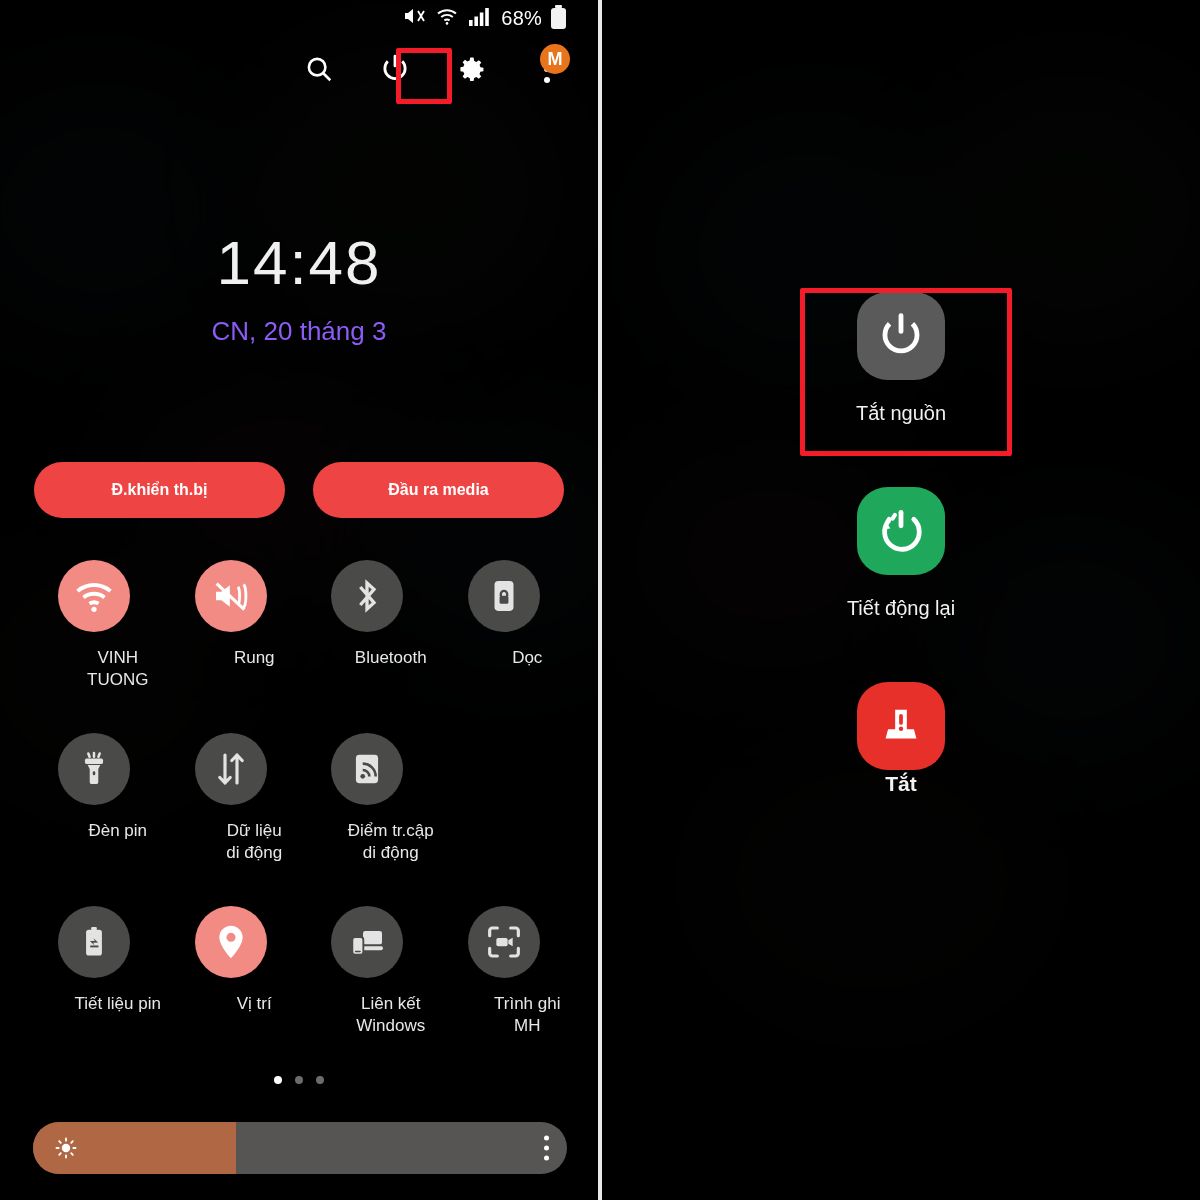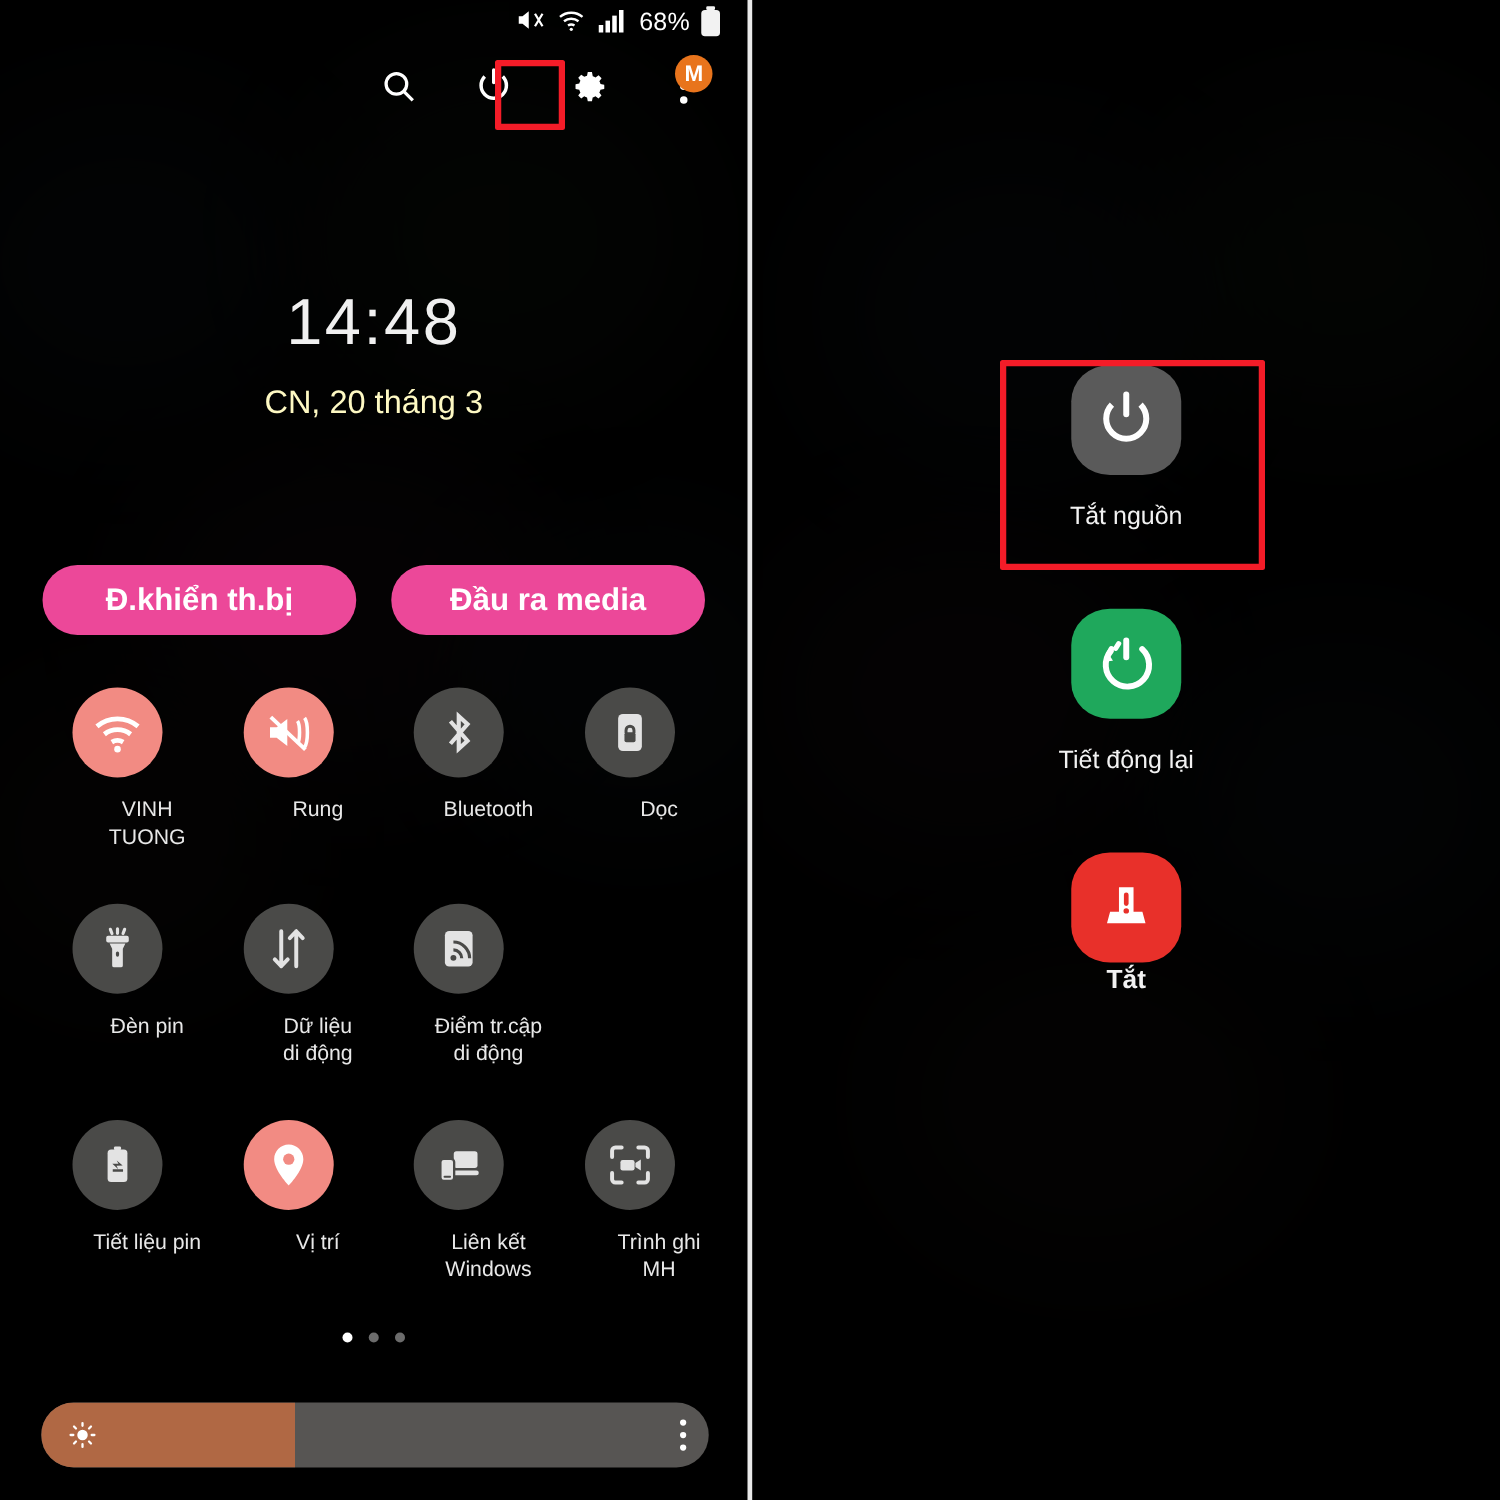--- a/index.html
+++ b/index.html
@@ -25,21 +25,21 @@
   }
   
   .wall { position:absolute; inset:0; }
   .blob { position:absolute; border-radius:50%; filter: blur(42px); opacity:.5; }
   .scrim { position:absolute; inset:0; background:rgba(0,0,0,.82); }
 
   
   .statusbar {
     position: relative; height: 36px;
     display:flex; align-items:center; justify-content:flex-end;
-    gap: 9px; padding-right: 22px; color:#fff;
+    gap: 9px; padding-right: 32px; color:#fff;
   }
   .statusbar .pct { font-size: 20px; letter-spacing:.2px; }
   .batt { width:15px; height:21px; border-radius:3px; background:#f2f2f2; position:relative; }
   .batt::before{content:"";position:absolute;top:-3px;left:4px;width:7px;height:3px;border-radius:1px;background:#f2f2f2;}
 
   
   .qs-header{
     position:relative; height:66px; display:flex; align-items:center;
     justify-content:flex-end; gap:34px; padding-right:30px; color:#fff;
   }
@@ -54,29 +54,29 @@
   .dots3 i{ width:6px; height:6px; border-radius:50%; background:#fff; display:block; }
   .m-badge{
     position:absolute; right:-2px; top:-4px;
     width:30px;height:30px;border-radius:50%;
     background:#e8741c; color:#fff; font-size:18px; font-weight:700;
     display:flex;align-items:center;justify-content:center;
   }
 
   
   .clock-wrap{ position:relative; text-align:center; margin-top:130px; color:#f0f0f0; }
-  .clock{ font-size:52px; font-weight:300; letter-spacing:2px; line-height:1; font-family:"Liberation Sans", sans-serif; }
-  .date{ font-size:26px; margin-top:22px; color:#fef9c3; font-weight:400; }
+  .clock{ font-size:62px; font-weight:300; letter-spacing:2px; line-height:1; font-family:"Liberation Sans", sans-serif; }
+  .date{ font-size:26px; margin-top:22px; color:#8b5cf6; font-weight:400; }
 
   
   .pills{ position:relative; margin-top:115px; display:flex; gap:28px; padding:0 34px; }
   .pill{
-    flex:1; height:56px; border-radius:30px; background:#ec4899;
+    flex:1; height:56px; border-radius:30px; background:#ef4444;
     display:flex;align-items:center;justify-content:center;
-    color:#fff; font-size:25px; font-weight:600;
+    color:#fff; font-size:16px; font-weight:600;
   }
 
   
   .grid{ position:relative; margin-top:42px; padding:0 26px; }
   .row{ display:flex; }
   .cell{ width:25%; display:flex; flex-direction:column; align-items:center; }
   .bubble{
     width:72px;height:72px;border-radius:50%;
     display:flex;align-items:center;justify-content:center;
     background:#4a4a48;

